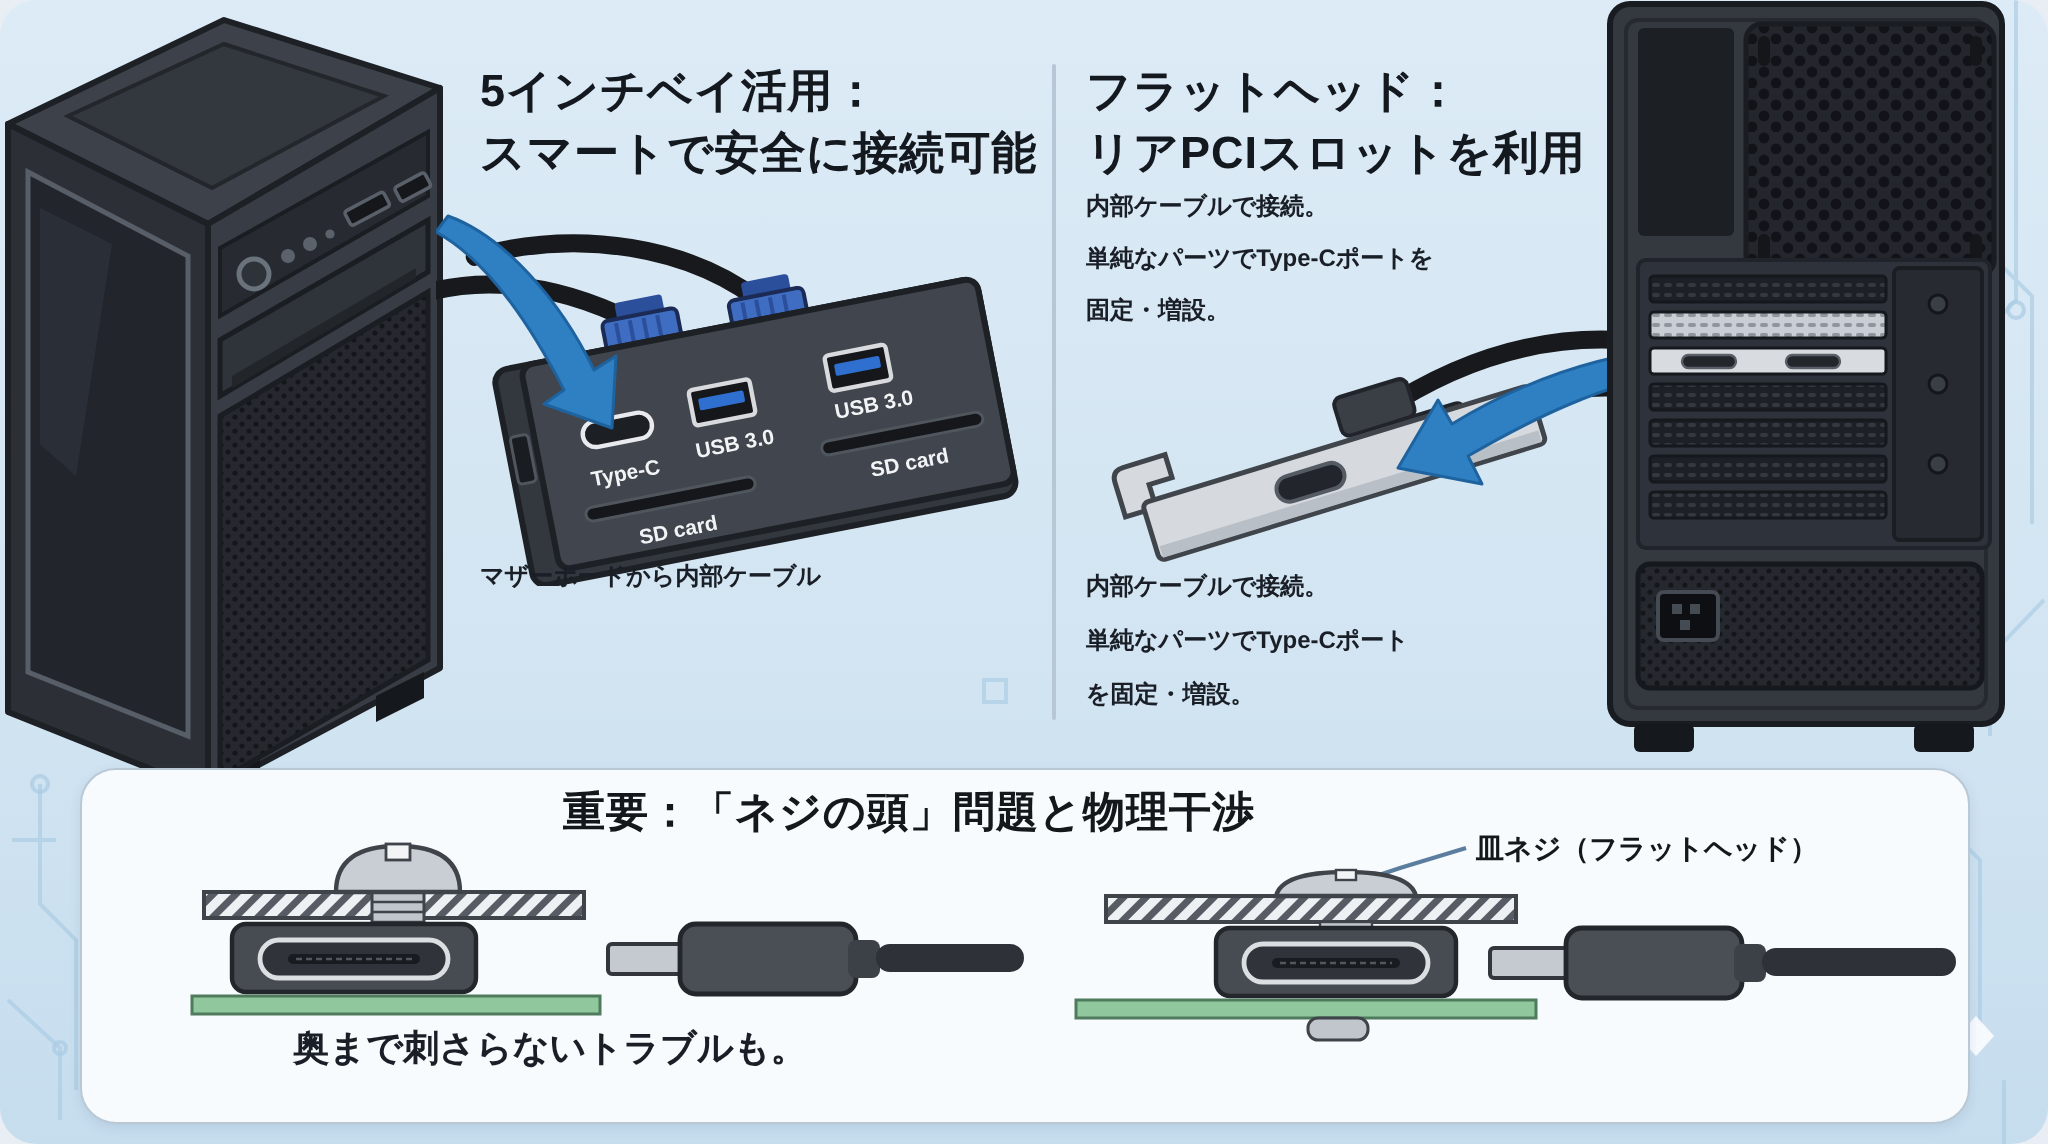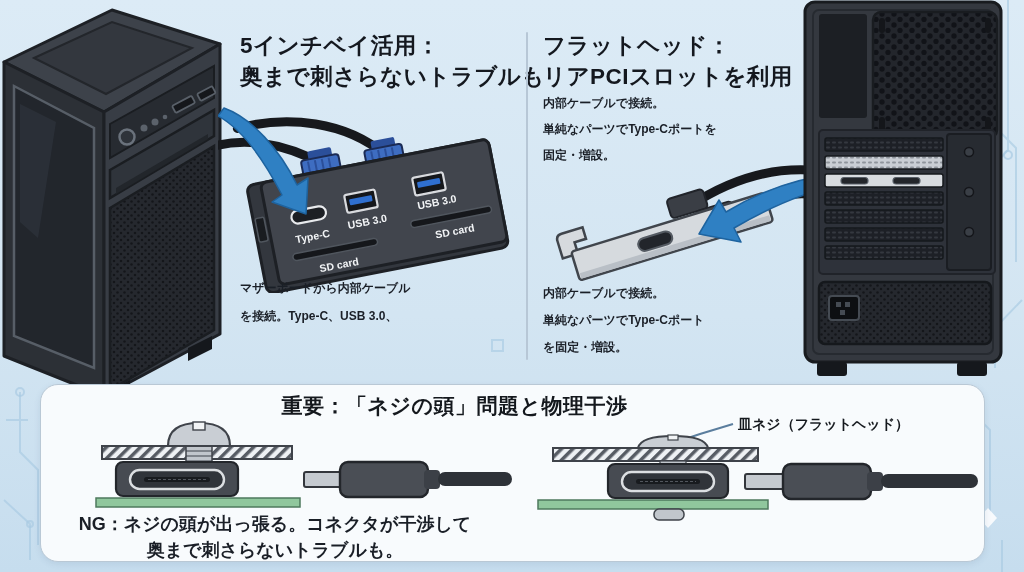--- a/index.html
+++ b/index.html
@@ -1,19 +1,20 @@
 <!DOCTYPE html>
 <html><head>
 <meta charset="utf-8">
 <style>
   html,body{margin:0;padding:0;background:#e8eef4;}
   .stage{
     position:relative;width:1024px;height:572px;overflow:hidden;
     font-family:"Liberation Sans","DejaVu Sans",sans-serif;
     background:linear-gradient(180deg,#dcebf6 0%,#d3e5f2 55%,#c6ddee 100%);
+    border-radius:18px;
   }
   .abs{position:absolute;}
   .heading{font-size:22.5px;line-height:31px;font-weight:800;color:#14181f;letter-spacing:.5px;}
   .body-txt{font-size:12px;line-height:27px;font-weight:700;color:#1a1f27;}
   .divider{position:absolute;left:526px;top:32px;width:2px;height:328px;background:#b7c7d6;border-radius:1px;}
   .warning-panel{
     position:absolute;left:40px;top:384px;width:943px;height:176px;
     background:#f8fbfd;border:1.5px solid #b9c8d5;border-radius:18px;
     box-shadow:0 2px 6px rgba(70,100,130,.12);
   }
@@ -102,21 +103,21 @@
     <polygon points="116,188 208,134 208,139 116,194" fill="#22262b"></polygon>
 
     <polygon points="110,208 214,146 214,330 110,390" fill="url(#meshp)" stroke="#1a1d21" stroke-width="2.5"></polygon>
 
     <polygon points="108,392 130,380 130,393 108,405" fill="#15181c"></polygon>
     <polygon points="188,348 212,336 212,349 188,361" fill="#15181c"></polygon>
   </svg>
 
   <div class="abs heading" style="left:240px;top:30px">
     <div>5インチベイ活用：</div>
-    <div>奥まで刺さらないトラブルも</div>
+    <div>スマートで安全に接続可能</div>
   </div>
 
   <div class="abs heading" style="left:543px;top:30px">
     <div>フラットヘッド：</div>
     <div>リアPCIスロットを利用</div>
   </div>
 
   <div class="abs body-txt" style="left:543px;top:90px;line-height:26px">
     <div>内部ケーブルで接続。</div>
     <div>単純なパーツでType-Cポートを</div>
@@ -167,21 +168,20 @@
       <text x="162" y="88" font-size="10.5" font-weight="bold" fill="#f2f4f6">SD card</text>
     </g>
   </svg>
 
   <svg class="abs" style="left:218px;top:100px" width="110" height="125" viewBox="0 0 110 125">
     <path d="M6,8 C34,18 62,50 79,85 L90,78 L88,114 L54,102 L64,95 C48,64 26,30 0,16 Z" fill="#2f80c3" stroke="#1e639f" stroke-width="1.5" stroke-linejoin="round"></path>
   </svg>
 
   <div class="abs body-txt" style="left:240px;top:274px;line-height:28px">
     <div>マザーボードから内部ケーブル</div>
-    <div>を接続。Type-C、USB 3.0、</div>
   </div>
 
   <svg class="abs" style="left:540px;top:148px" width="270" height="145" viewBox="0 0 270 145">
     <path d="M150,58 C192,30 232,20 270,22" stroke="#17191d" stroke-width="9" fill="none" stroke-linecap="round"></path>
     <path d="M172,72 C212,52 246,44 270,46" stroke="#17191d" stroke-width="9" fill="none" stroke-linecap="round"></path>
     <g transform="rotate(-17 130 85)">
       <rect x="136" y="52" width="38" height="20" rx="4" fill="#3a3e45" stroke="#21242a" stroke-width="2"></rect>
       <rect x="160" y="72" width="38" height="20" rx="4" fill="#3a3e45" stroke="#21242a" stroke-width="2"></rect>
 
       <path d="M20,78 L20,60 Q20,54 26,54 L48,54 L48,66 L36,66 L36,78 Z" fill="#d6dade" stroke="#40454c" stroke-width="2.5"></path>
@@ -301,18 +301,17 @@
       <rect x="217" y="62" width="42" height="15" rx="2" fill="#c5cad0" stroke="#33363c" stroke-width="2"></rect>
       <rect x="255" y="52" width="88" height="35" rx="8" fill="#4a4e55" stroke="#23262b" stroke-width="2.4"></rect>
       <rect x="339" y="60" width="16" height="19" rx="4" fill="#3c4047"></rect>
       <rect x="353" y="62" width="97" height="14" rx="7" fill="#2e3238"></rect>
     </g>
   </svg>
 
   <div class="screw-label">皿ネジ（フラットヘッド）</div>
 
   <div class="abs caption" style="left:60px;top:511px;width:430px">
-    <div>NG：ネジの頭が出っ張る。コネクタが干渉して</div>
     <div>奥まで刺さらないトラブルも。</div>
   </div>
 
 
 </div>
 
 </body></html>

